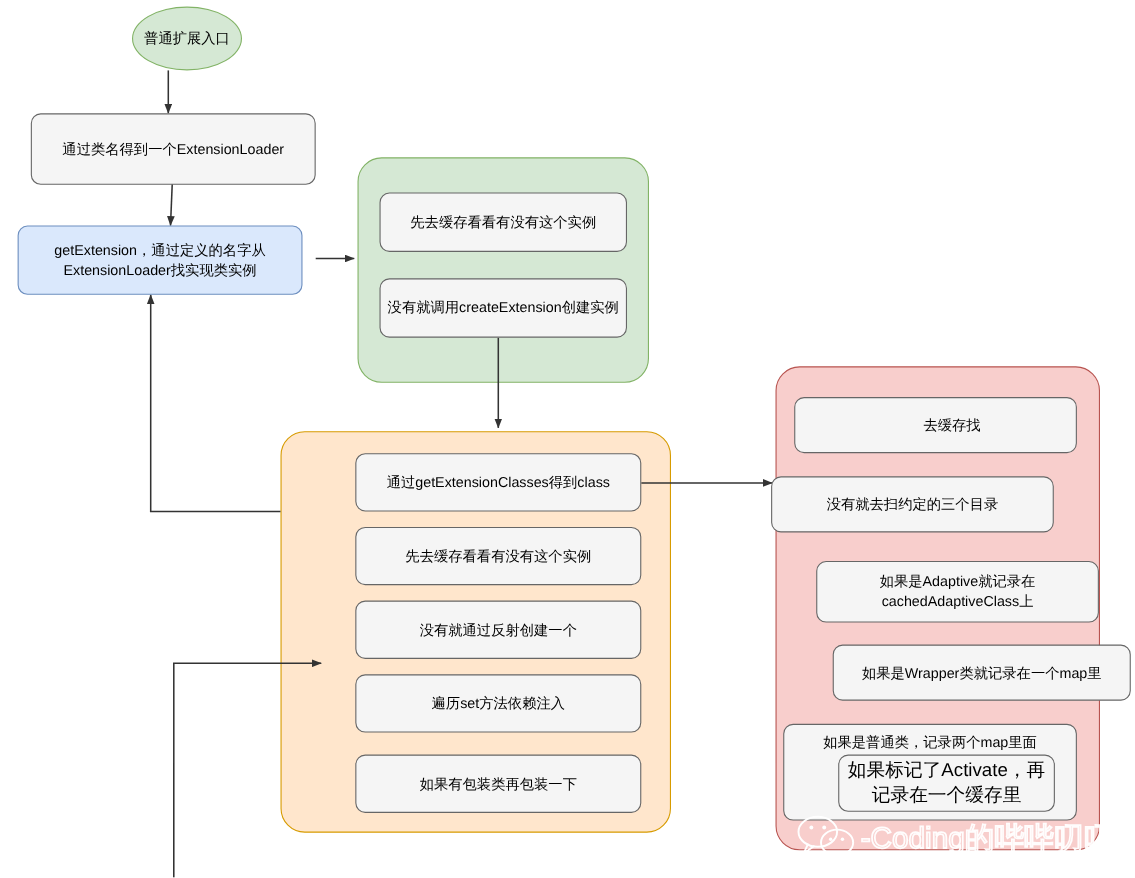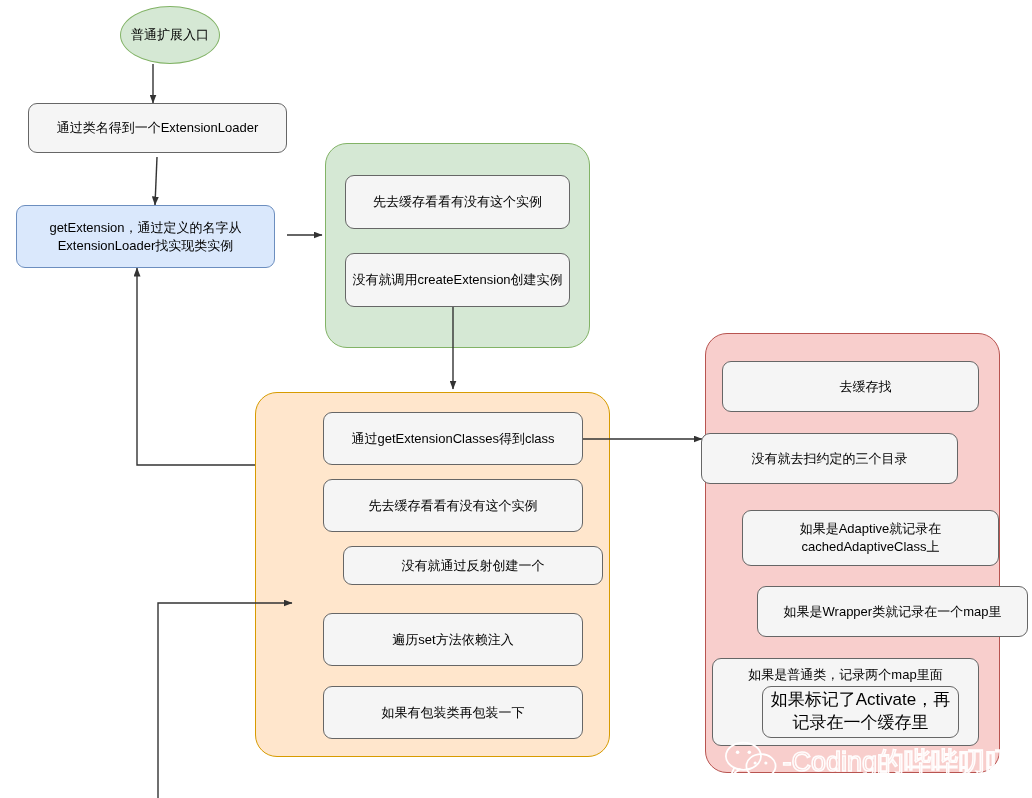--- a/index.html
+++ b/index.html
@@ -126,42 +126,42 @@
       <path d="M255,465 L137,465 L137,268"></path>
 
       <path d="M158,798 L158,603 L292,603"></path>
     </g>
   </svg>
 
   <div class="node ellipse" style="left:120px; top:6px; width:100px; height:58px;text-align:right;">
     <span>普通扩展入口</span>
   </div>
 
-  <div class="node proc" style="left:28px; top:103px; width:259px; height:50px;">
+  <div class="node proc" style="left:28px; top:103px; width:259px; height:65px;">
     <span>通过类名得到一个ExtensionLoader</span>
   </div>
 
   <div class="node blue" style="left:16px; top:205px; width:259px; height:63px;">
     <span>getExtension，通过定义的名字从ExtensionLoader找实现类实例</span>
   </div>
 
   <div class="node proc" style="left:345px; top:175px; width:225px; height:54px;">
     <span>先去缓存看看有没有这个实例</span>
   </div>
   <div class="node proc" style="left:345px; top:253px; width:225px; height:54px;">
     <span>没有就调用createExtension创建实例</span>
   </div>
 
   <div class="node proc" style="left:323px; top:412px; width:260px; height:53px;">
     <span>通过getExtensionClasses得到class</span>
   </div>
   <div class="node proc" style="left:323px; top:479px; width:260px; height:53px;">
     <span>先去缓存看看有没有这个实例</span>
   </div>
-  <div class="node proc" style="left:323px; top:546px; width:260px; height:39px;margin-left:20px;">
+  <div class="node proc" style="left:323px; top:546px; width:260px; height:53px;">
     <span>没有就通过反射创建一个</span>
   </div>
   <div class="node proc" style="left:323px; top:613px; width:260px; height:53px;">
     <span>遍历set方法依赖注入</span>
   </div>
   <div class="node proc" style="left:323px; top:686px; width:260px; height:53px;">
     <span>如果有包装类再包装一下</span>
   </div>
 
   <div class="node proc" style="left:722px; top:361px; width:257px; height:51px;padding-left:36px;">

